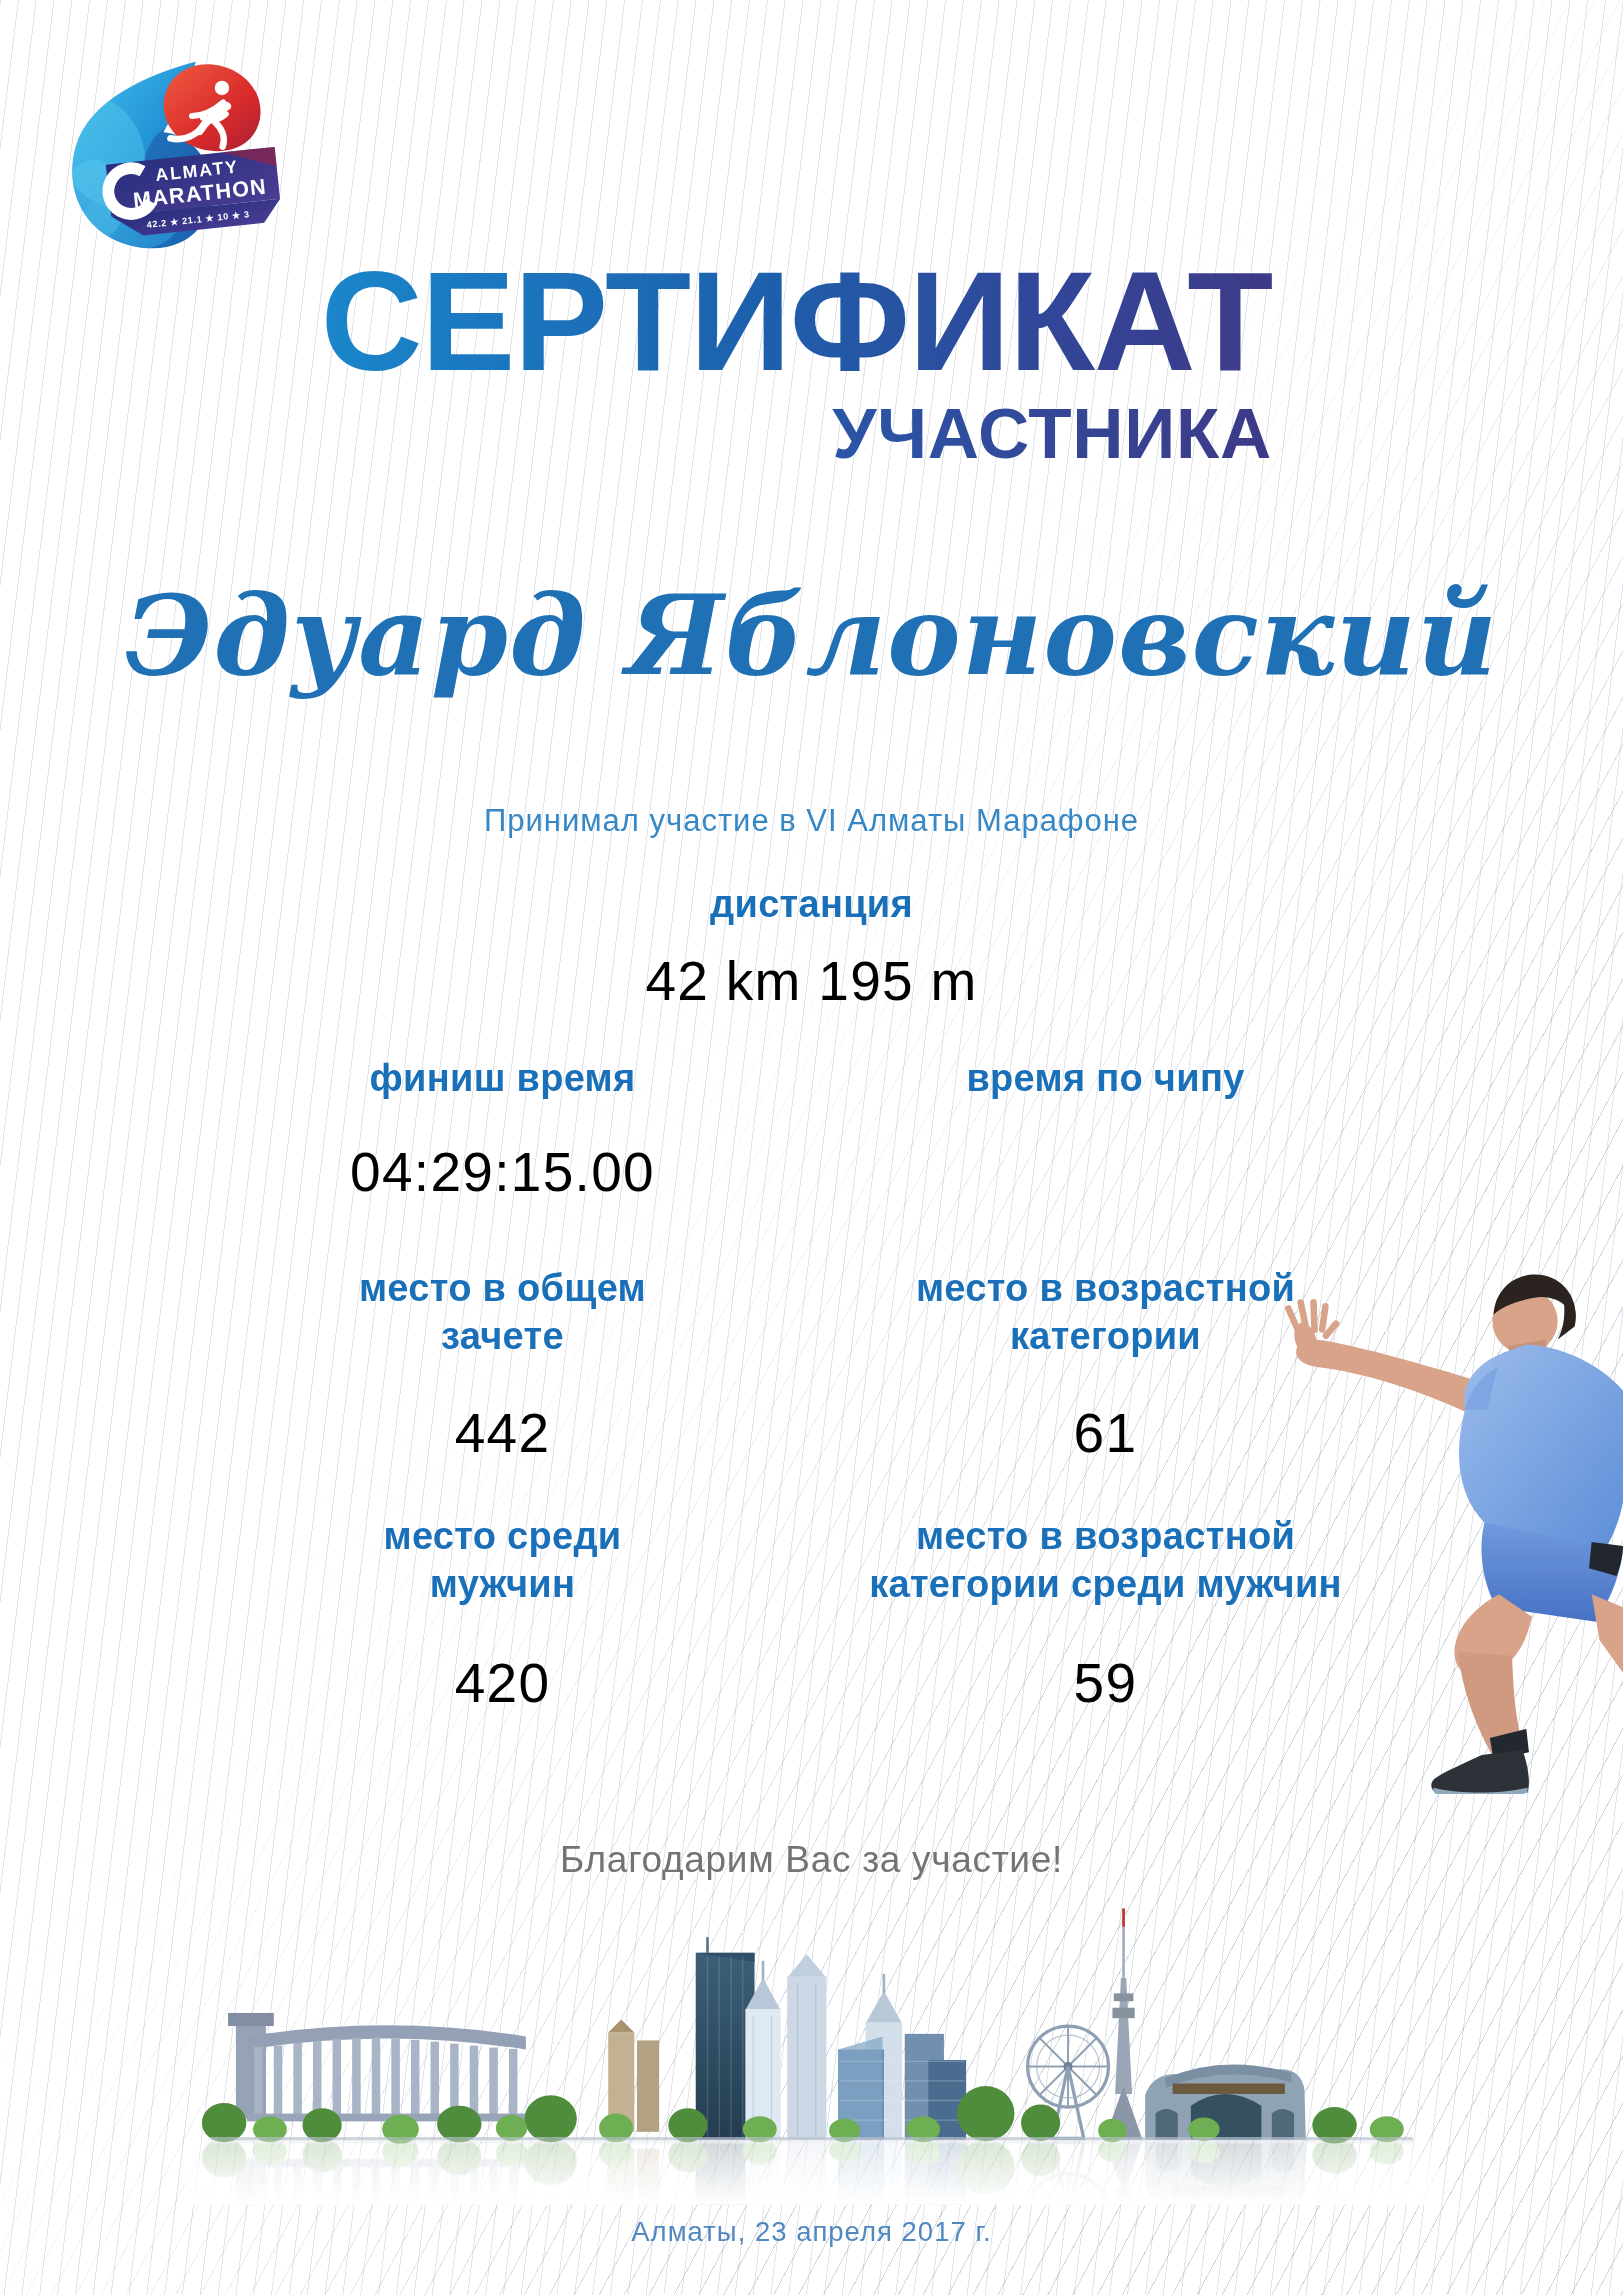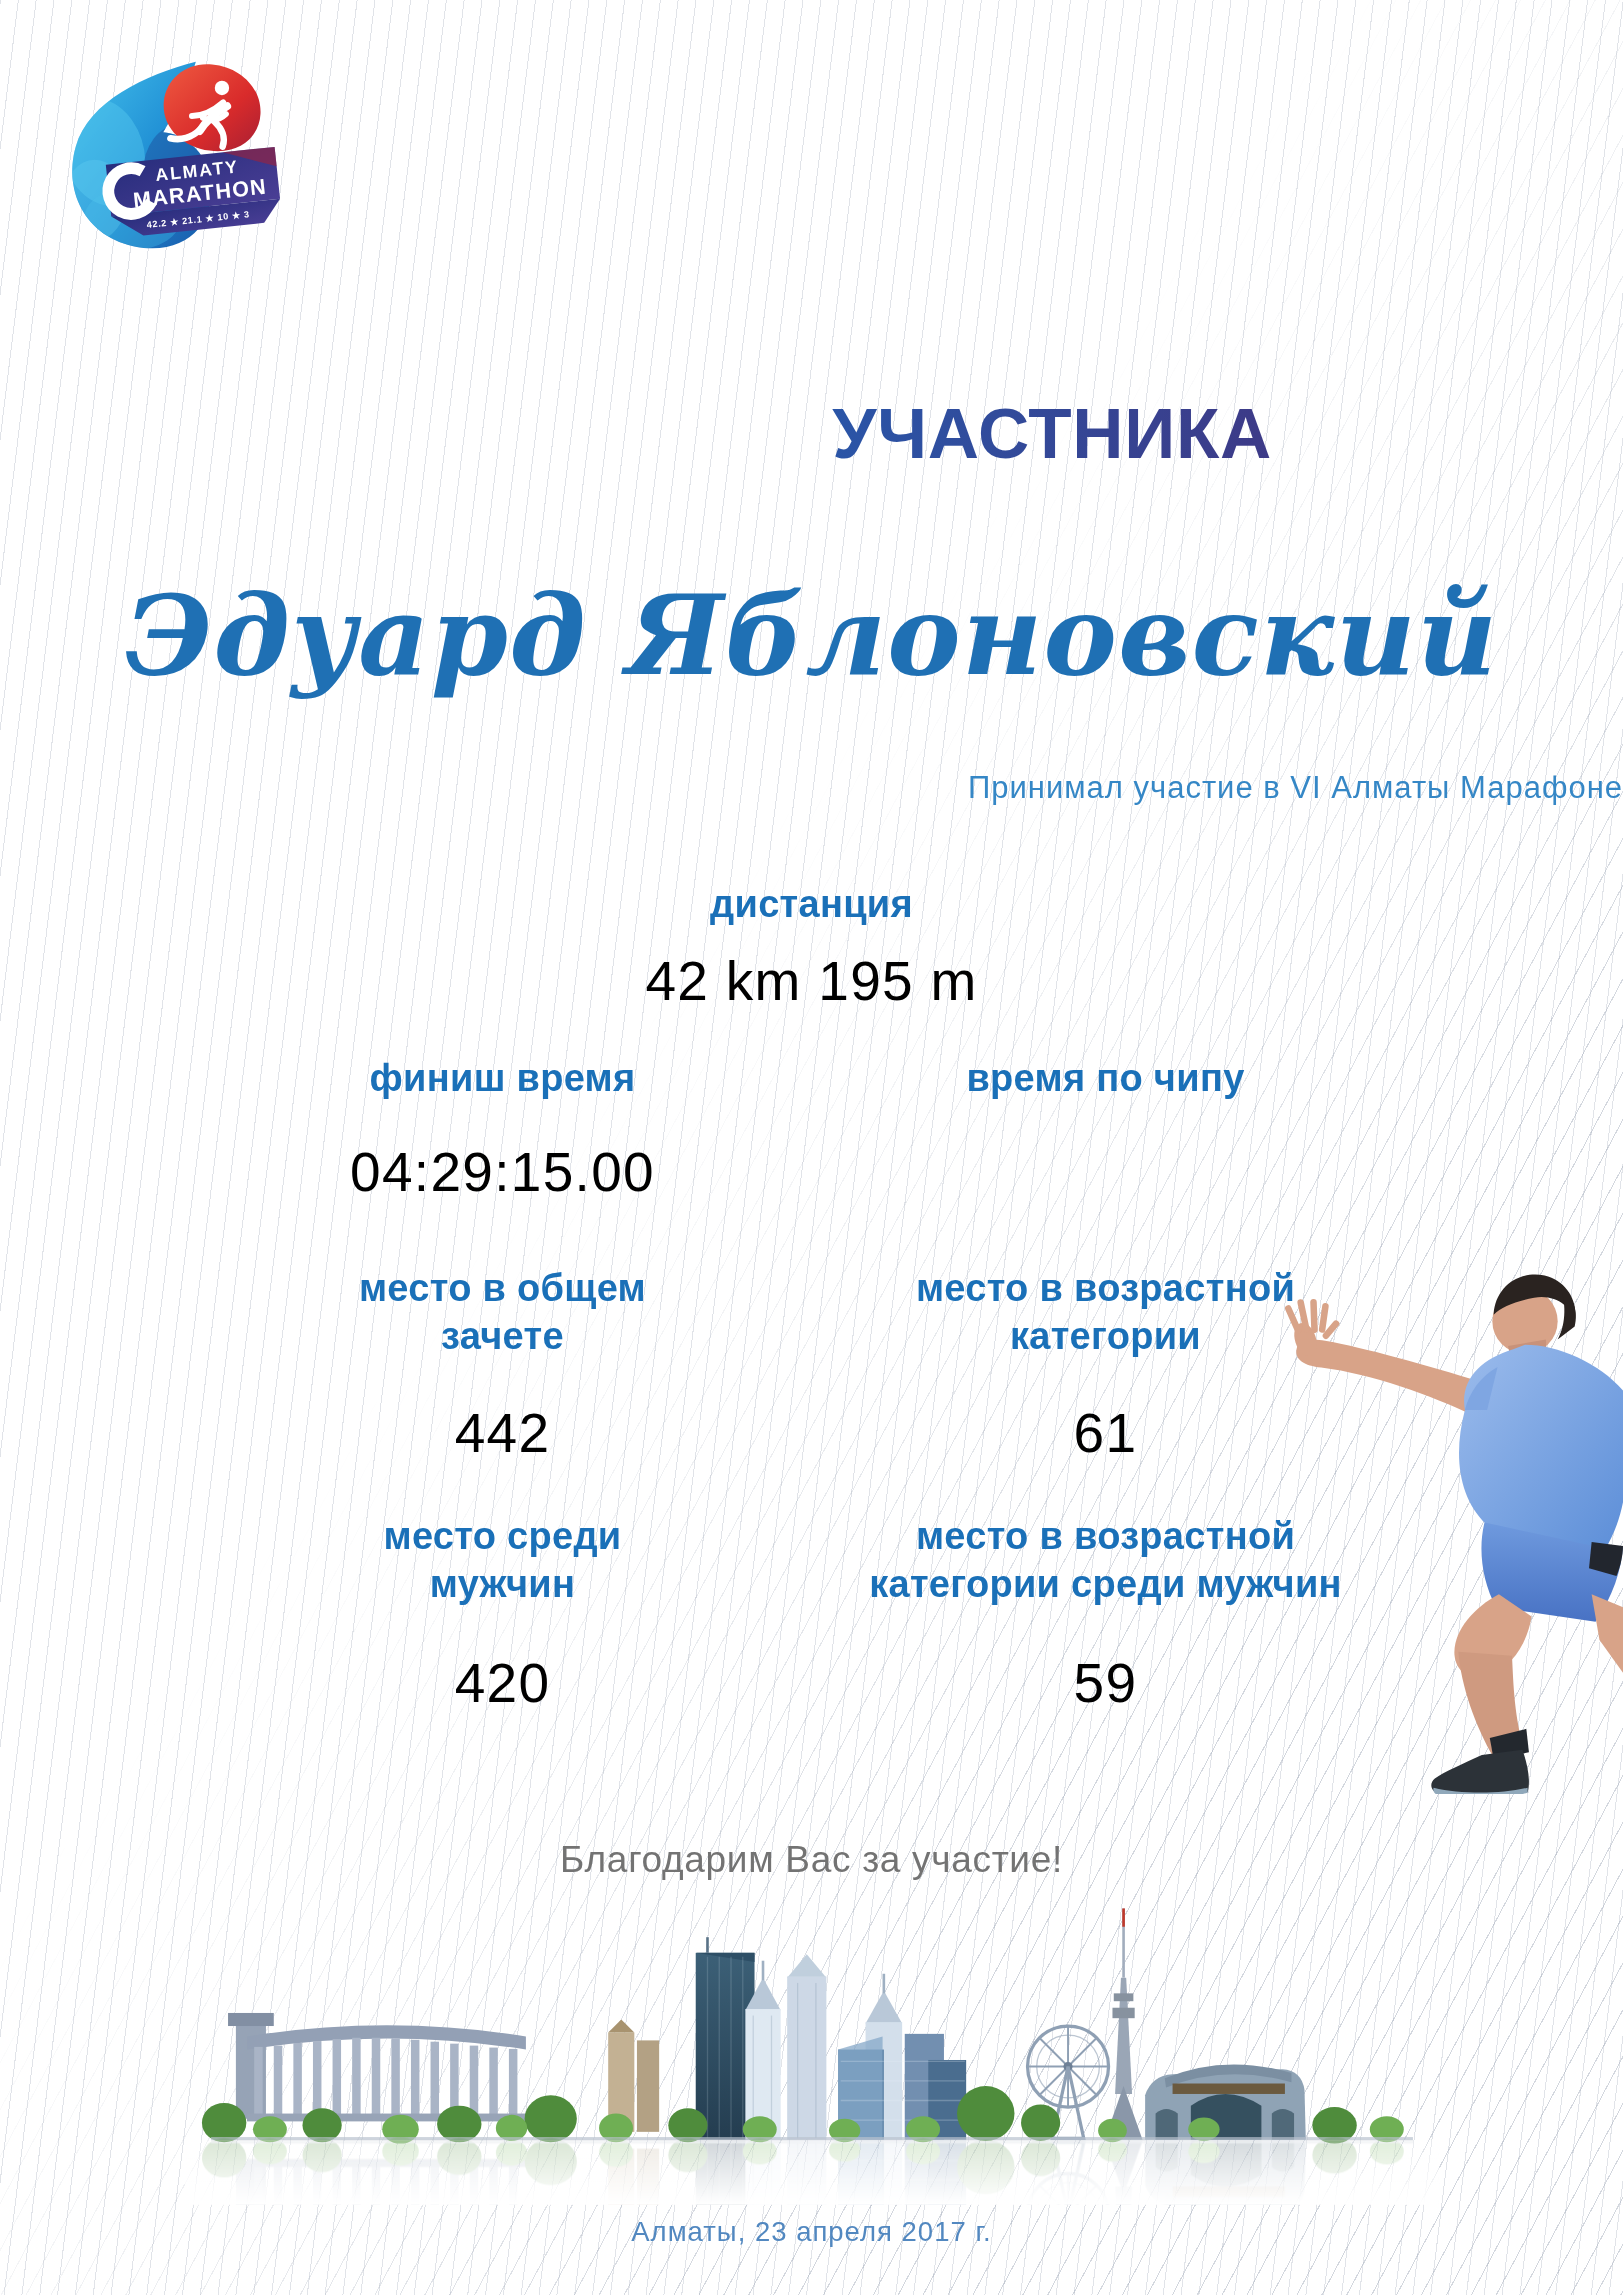--- a/index.html
+++ b/index.html
@@ -26,21 +26,21 @@
     font-size:71px;font-weight:bold;letter-spacing:0.7px;
     background:linear-gradient(90deg,#2a55a7 0%,#3d3a87 100%);
     color:#33479b;-webkit-background-clip:text;background-clip:text;-webkit-text-fill-color:transparent;
   }
   .name{
     position:absolute;left:0;width:100%;top:570px;text-align:center;
     font-family:"DejaVu Serif",serif;font-style:italic;font-weight:700;
     font-size:110px;line-height:1.2;color:#1f70b4;letter-spacing:1.3px;white-space:nowrap;
   }
   .participation{
-    position:absolute;left:0;width:100%;top:770px;text-align:right;
+    position:absolute;left:0;width:100%;top:803px;text-align:center;
     font-size:31px;color:#3587c6;letter-spacing:1px;
   }
   .stat{text-align:center;}
   .stat-label{font-size:38px;font-weight:bold;color:#1a70b8;line-height:1.27;white-space:pre-line;letter-spacing:0.3px;}
   .stat-value{font-size:55px;color:#000000;letter-spacing:1.3px;}
   .stat-distance{position:absolute;left:0;width:100%;top:880px;}
   .stat-distance .stat-value{margin-top:21px;}
   .row{position:absolute;left:201px;width:1206px;display:grid;grid-template-columns:1fr 1fr;}
   .row-times{top:1054px;}
   .row-times .stat-value{margin-top:38px;}
@@ -114,20 +114,21 @@
         <circle cx="277" cy="52" r="11" fill="#ffffff" stroke="none"></circle>
         <path d="M243,118 C254,100 268,90 285,80" stroke-width="12"></path>
         <path d="M231,95 C247,95 263,88 279,74" stroke-width="9"></path>
         <path d="M248,98 C260,104 272,102 283,92" stroke-width="9"></path>
         <path d="M243,116 C231,128 214,133 198,129" stroke-width="10"></path>
         <path d="M266,104 C277,114 283,128 278,142" stroke-width="10"></path>
       </g>
     </g>
   </svg>
 
+  <div class="title">СЕРТИФИКАТ</div>
   <div class="subtitle">УЧАСТНИКА</div>
 
   <div class="name">Эдуард Яблоновский</div>
   <div class="participation">Принимал участие в VI Алматы Марафоне</div>
 
   <div class="stat stat-distance">
     <div class="stat-label">дистанция</div>
     <div class="stat-value">42 km 195 m</div>
   </div>
 

